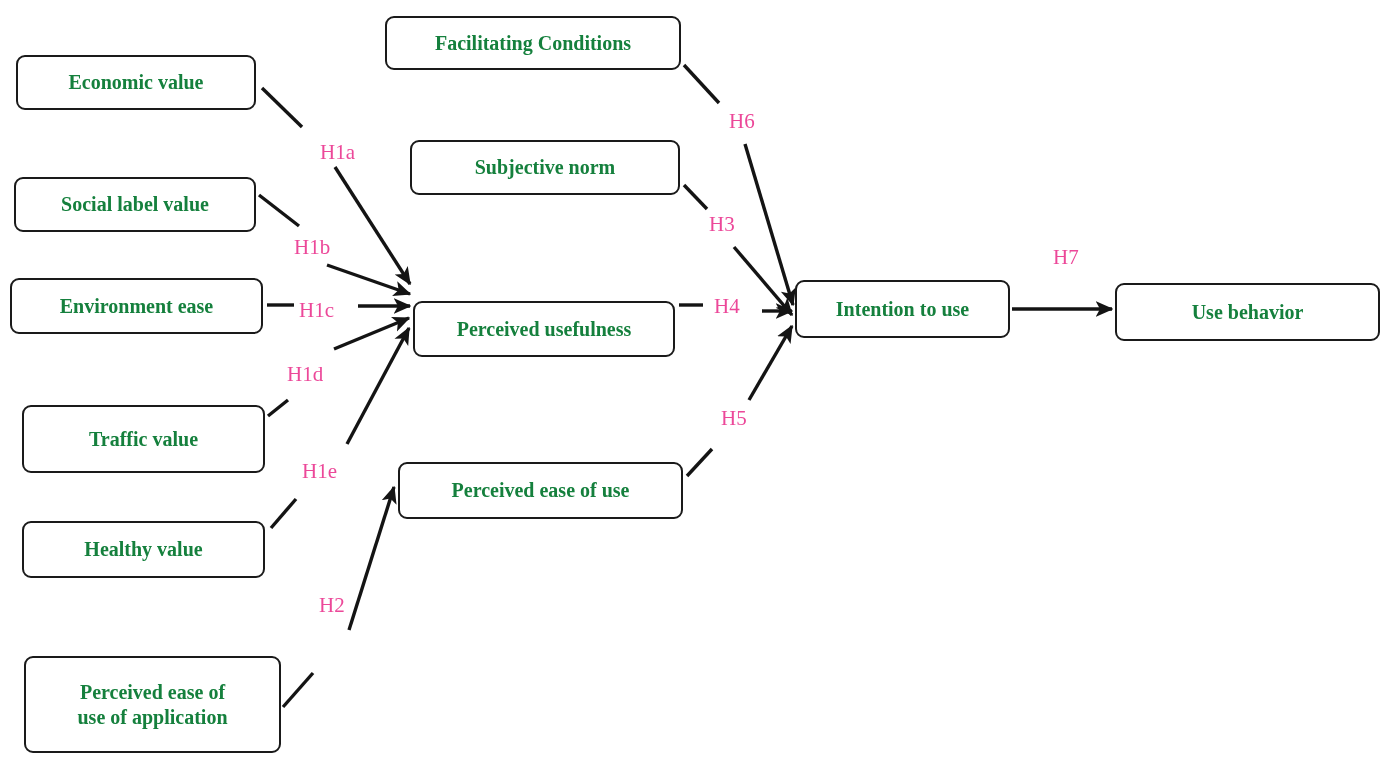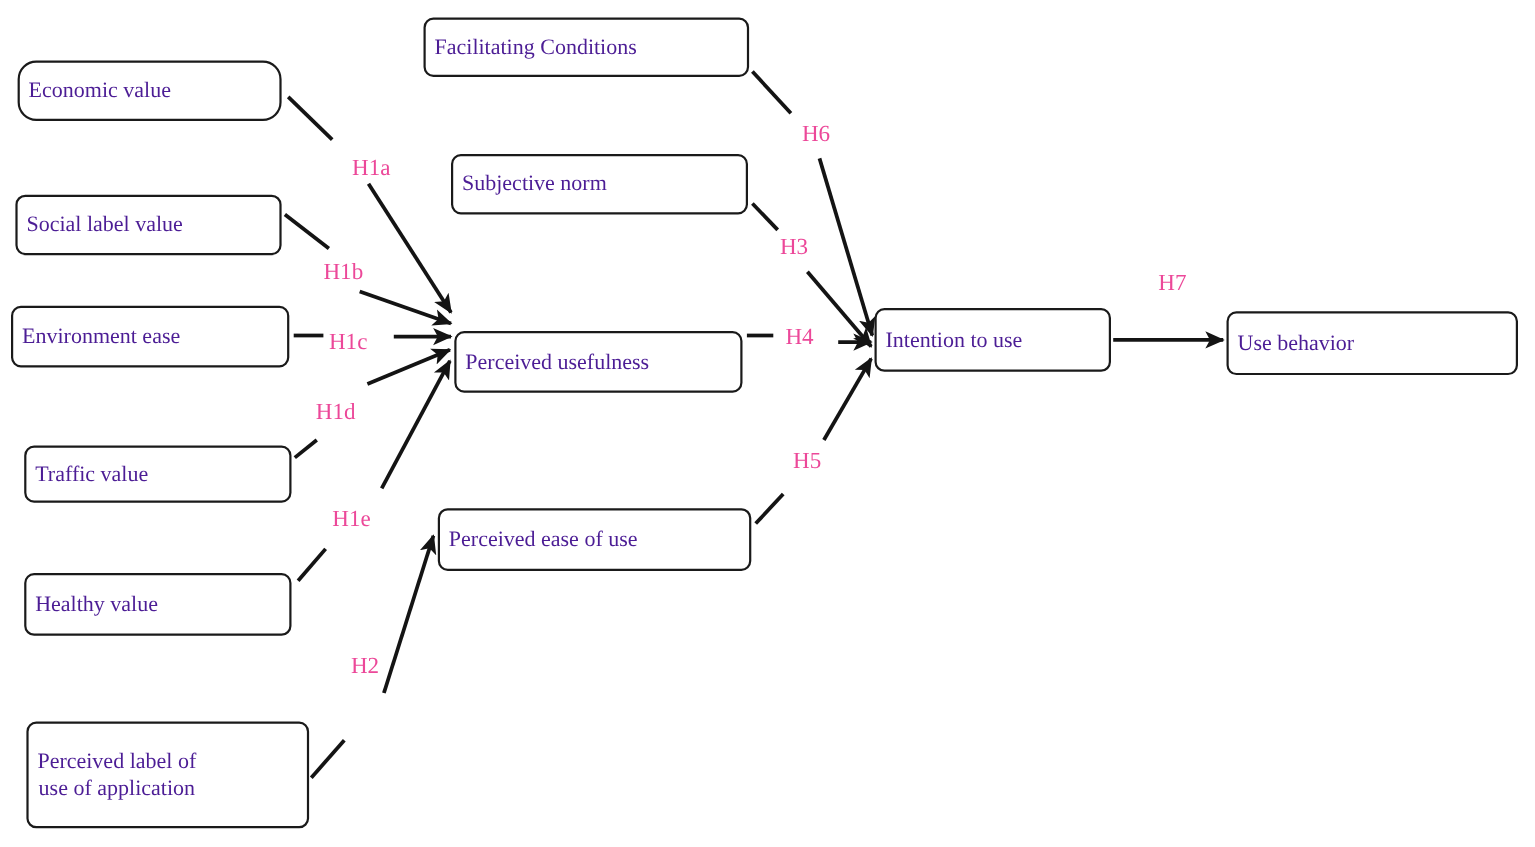--- a/index.html
+++ b/index.html
@@ -24,26 +24,27 @@
     pointer-events: none;
   }
   .node {
     position: absolute;
     box-sizing: border-box;
     background: #ffffff;
     border: 2.2px solid #1a1a1a;
     border-radius: 9px;
     display: flex;
     align-items: center;
-    justify-content: flex-start;
+    justify-content: center;
     text-align: center;
-    color: #4c1d95;
+    color: #15803d;
     font-size: 20px;
     line-height: 1.22;
     z-index: 3;
+    font-weight: bold;
   }
   .node .node-label {
     display: block;
     padding: 0 8px;
     white-space: pre-line;
   }
   .hlabel {
     position: absolute;
     color: #ec4899;
     font-size: 21px;
@@ -82,37 +83,37 @@
         <line x1="734" y1="247" x2="792" y2="315" marker-end="url(#ah)"></line>
         <line x1="679" y1="305" x2="703" y2="305"></line>
         <line x1="762" y1="311" x2="792" y2="311" marker-end="url(#ah)"></line>
         <line x1="687" y1="476" x2="712" y2="449"></line>
         <line x1="749" y1="400" x2="792" y2="326" marker-end="url(#ah)"></line>
         <line x1="1012" y1="309" x2="1112" y2="309" marker-end="url(#ah)"></line>
       </g>
   </svg>
 
   <div id="nodes-layer">
-      <div class="node" style="left: 16px; top: 55px; width: 240px; height: 55px; border-radius: 17px;">
+      <div class="node" style="left: 16px; top: 55px; width: 240px; height: 55px;">
         <span class="node-label">Economic value</span>
       </div>
       <div class="node" style="left: 14px; top: 166px; width: 242px; height: 55px; margin-top: 11px;">
         <span class="node-label">Social label value</span>
       </div>
       <div class="node" style="left: 10px; top: 278px; width: 253px; height: 56px;">
         <span class="node-label">Environment ease</span>
       </div>
-      <div class="node" style="left: 22px; top: 405px; width: 243px; height: 52px;">
+      <div class="node" style="left: 22px; top: 405px; width: 243px; height: 68px;">
         <span class="node-label">Traffic value</span>
       </div>
       <div class="node" style="left: 22px; top: 521px; width: 243px; height: 57px;">
         <span class="node-label">Healthy value</span>
       </div>
       <div class="node" style="left: 24px; top: 656px; width: 257px; height: 97px;">
-        <span class="node-label">Perceived label of
+        <span class="node-label">Perceived ease of
 use of application</span>
       </div>
       <div class="node" style="left: 385px; top: 16px; width: 296px; height: 54px;">
         <span class="node-label">Facilitating Conditions</span>
       </div>
       <div class="node" style="left: 410px; top: 140px; width: 270px; height: 55px;">
         <span class="node-label">Subjective norm</span>
       </div>
       <div class="node" style="left: 413px; top: 277px; width: 262px; height: 56px; margin-top: 24px;">
         <span class="node-label">Perceived usefulness</span>

